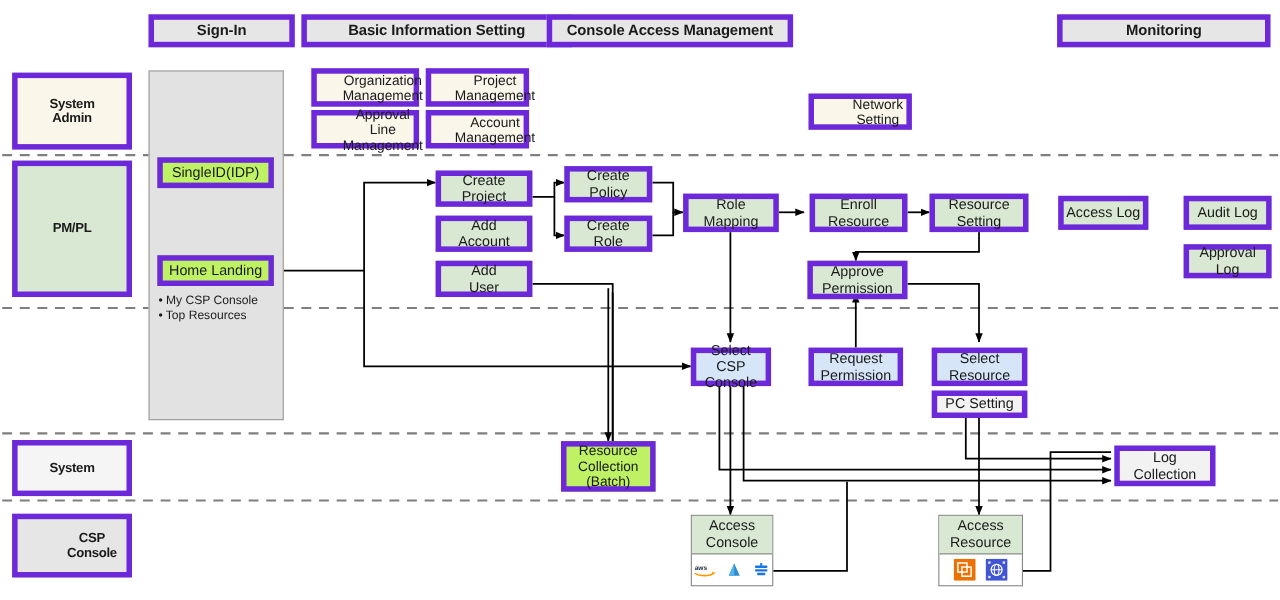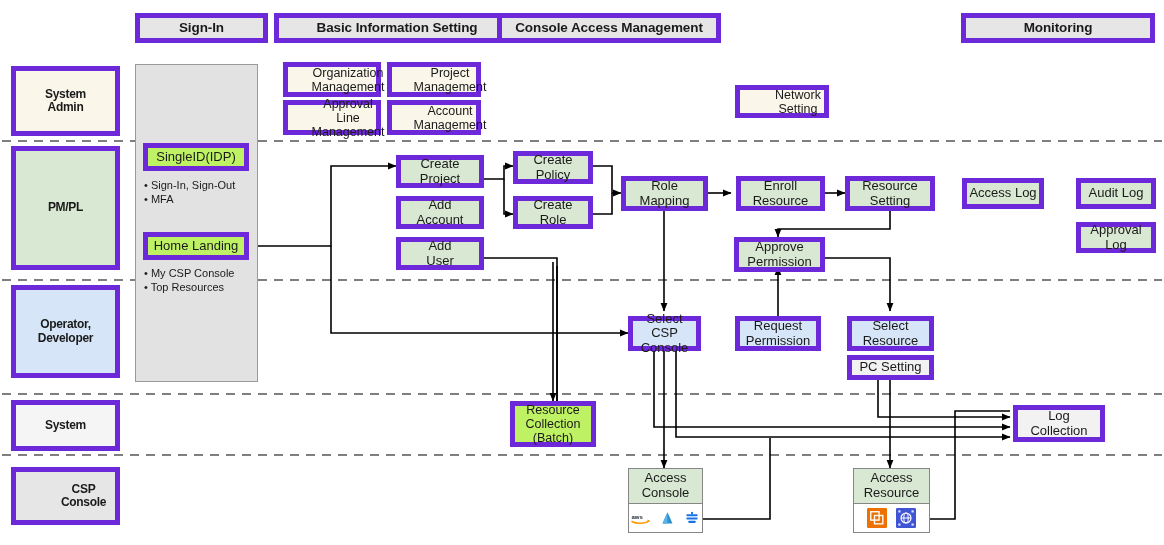--- a/index.html
+++ b/index.html
@@ -190,39 +190,33 @@
     <span>Monitoring</span>
   </div>
 
   <div class="node lane-label lane-sysadmin" style="left:11px; top:66px; width:109px; height:70px; white-space:pre-line;">
     <span>System
 Admin</span>
   </div>
   <div class="node lane-label lane-pmpl" style="left:11px; top:146px; width:109px; height:124px; white-space:pre-line;">
     <span>PM/PL</span>
   </div>
-  <div class="node lane-label lane-operator" style="left:11px; top:285px; width:109px; height:93px; white-space:pre-line;">
-    <span>Operator,
-Developer</span>
-  </div>
   <div class="node lane-label lane-system" style="left:11px; top:400px; width:109px; height:51px; white-space:pre-line;">
     <span>System</span>
   </div>
   <div class="node lane-label lane-csp" style="left:11px; top:467px; width:109px; height:58px; white-space:pre-line;padding-left:36px;">
     <span>CSP
 Console</span>
   </div>
 
   <div class="sidebar-col" style="position:absolute; left:135px; top:64px; width:121px; height:316px;"></div>
 
   <div class="node box-white" style="left:143px; top:143px; width:106px; height:28px;">
     <span>SingleID(IDP)</span>
   </div>
-  <div class="bullets" style="left:144px; top:178px; width:112px;">• Sign-In, Sign-Out
-• MFA</div>
 
   <div class="node box-white" style="left:143px; top:232px; width:106px; height:28px;">
     <span>Home Landing</span>
   </div>
   <div class="bullets" style="left:144px; top:266px; width:112px;">• My CSP Console
 • Top Resources</div>
 
   <div class="node box-cream" style="left:283px; top:62px; width:98px; height:35px; white-space:pre-line;">
     <span>Organization
 Management</span>

